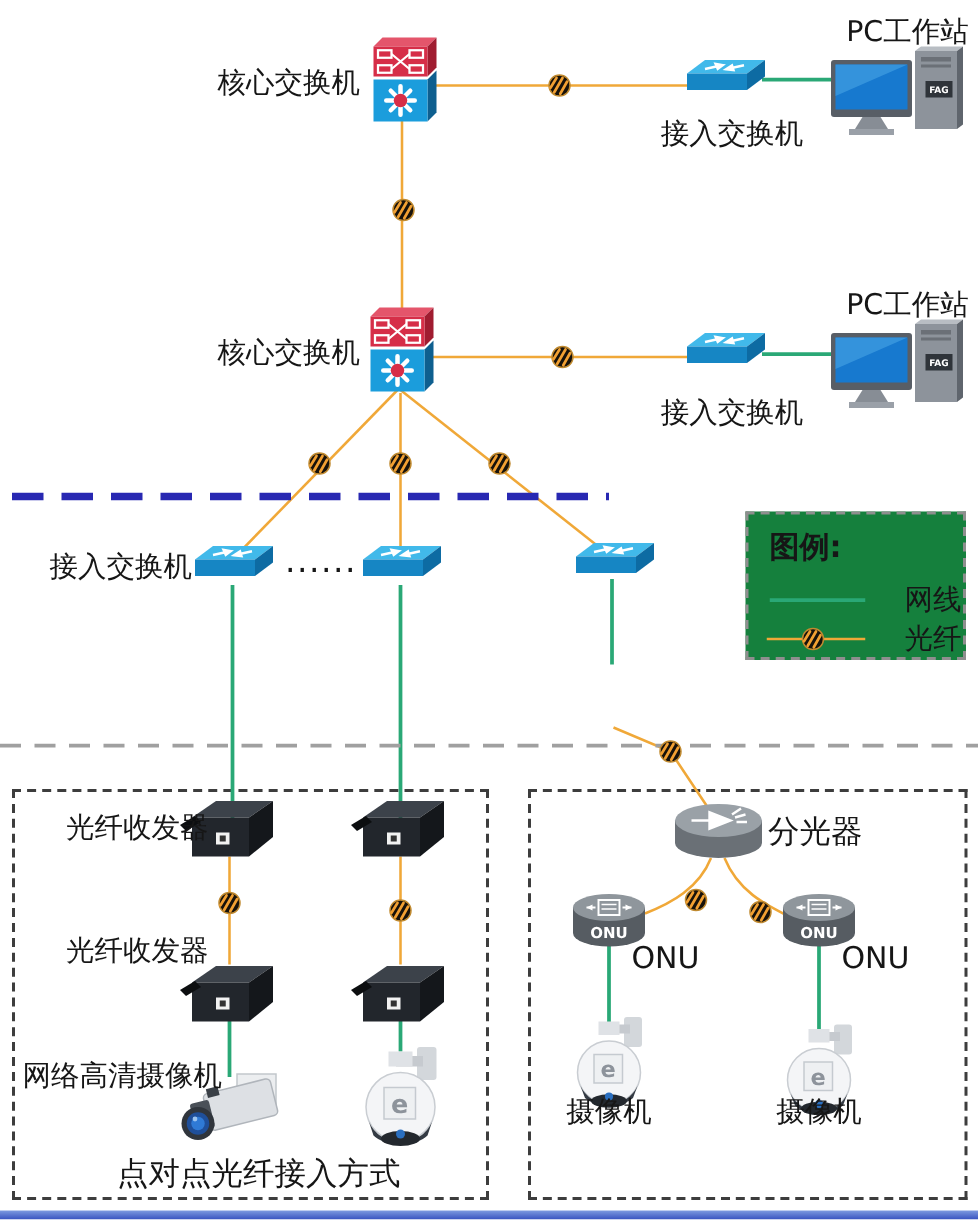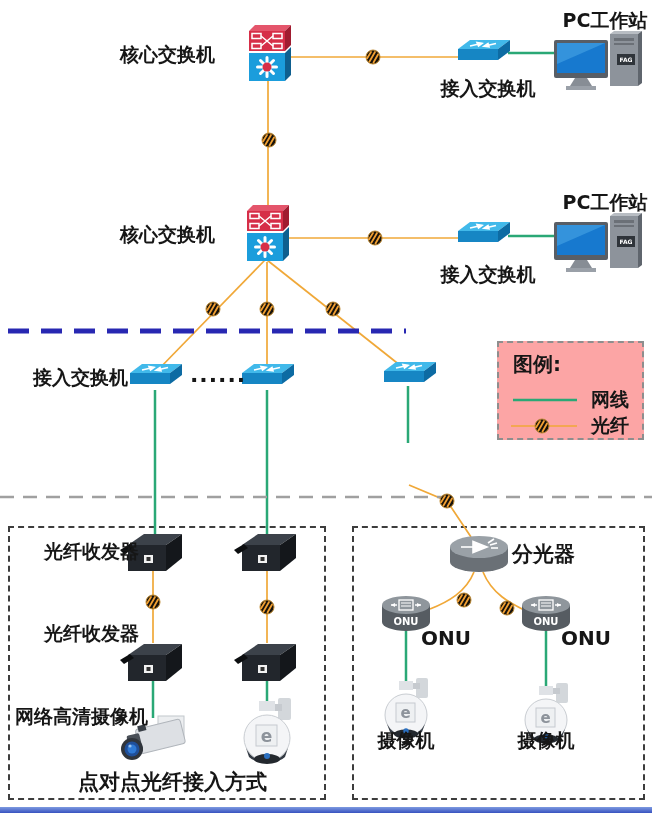--- a/index.html
+++ b/index.html
@@ -1,31 +1,31 @@
 <!DOCTYPE html>
 <html><head>
 <meta charset="utf-8">
 <style>
   *{margin:0;padding:0;box-sizing:border-box}
   body{font-family:"DejaVu Sans","Liberation Sans",sans-serif;background:#fff}
   .canvas{position:relative;width:652px;height:813px;background:#fff;overflow:hidden}
   .wires{position:absolute;left:0;top:0;z-index:1}
   .zone{position:absolute;border:2px dashed #3d3d3d;z-index:0;background:transparent}
-  .legend-box{position:absolute;border:2px dashed #8e8e8e;background:#fca5a5;z-index:2}
+  .legend-box{position:absolute;border:2px dashed #8e8e8e;background:#15803d;z-index:2}
   .tier-box{position:absolute;border:3px solid #1c1c1c;display:flex;align-items:center;justify-content:center;
             font-weight:bold;font-size:27px;color:#111;background:#fff;z-index:3}
   .dev{position:absolute;line-height:0;z-index:2}
-  .lbl{position:absolute;font-weight:bold;color:#161616;white-space:nowrap;z-index:3;font-size:19px}
+  .lbl{position:absolute;font-weight:normal;color:#161616;white-space:nowrap;z-index:3;font-size:19px}
   .lbl.center{text-align:center}
-  .lbl.right{text-align:left}
+  .lbl.right{text-align:right}
   .cap{font-size:21px}
   .latin{font-size:20px}
   .legend-title{position:absolute;left:14px;top:8px;font-weight:bold;font-size:20px;color:#161616}
   .legend-row{position:absolute;display:flex;align-items:center}
-  .legend-row .txt{font-weight:bold;font-size:19px;color:#161616;margin-left:14px}
+  .legend-row .txt{font-weight:normal;font-size:19px;color:#161616;margin-left:26px}
   .bottom-bar{position:absolute;left:0;top:807px;width:652px;height:6px;
               background:linear-gradient(180deg,#7d9ae0,#3852c0);z-index:4}
 </style>
 </head>
 <body>
 
 <div class="canvas">
 
   <svg class="wires" width="652" height="813">
     <defs>

